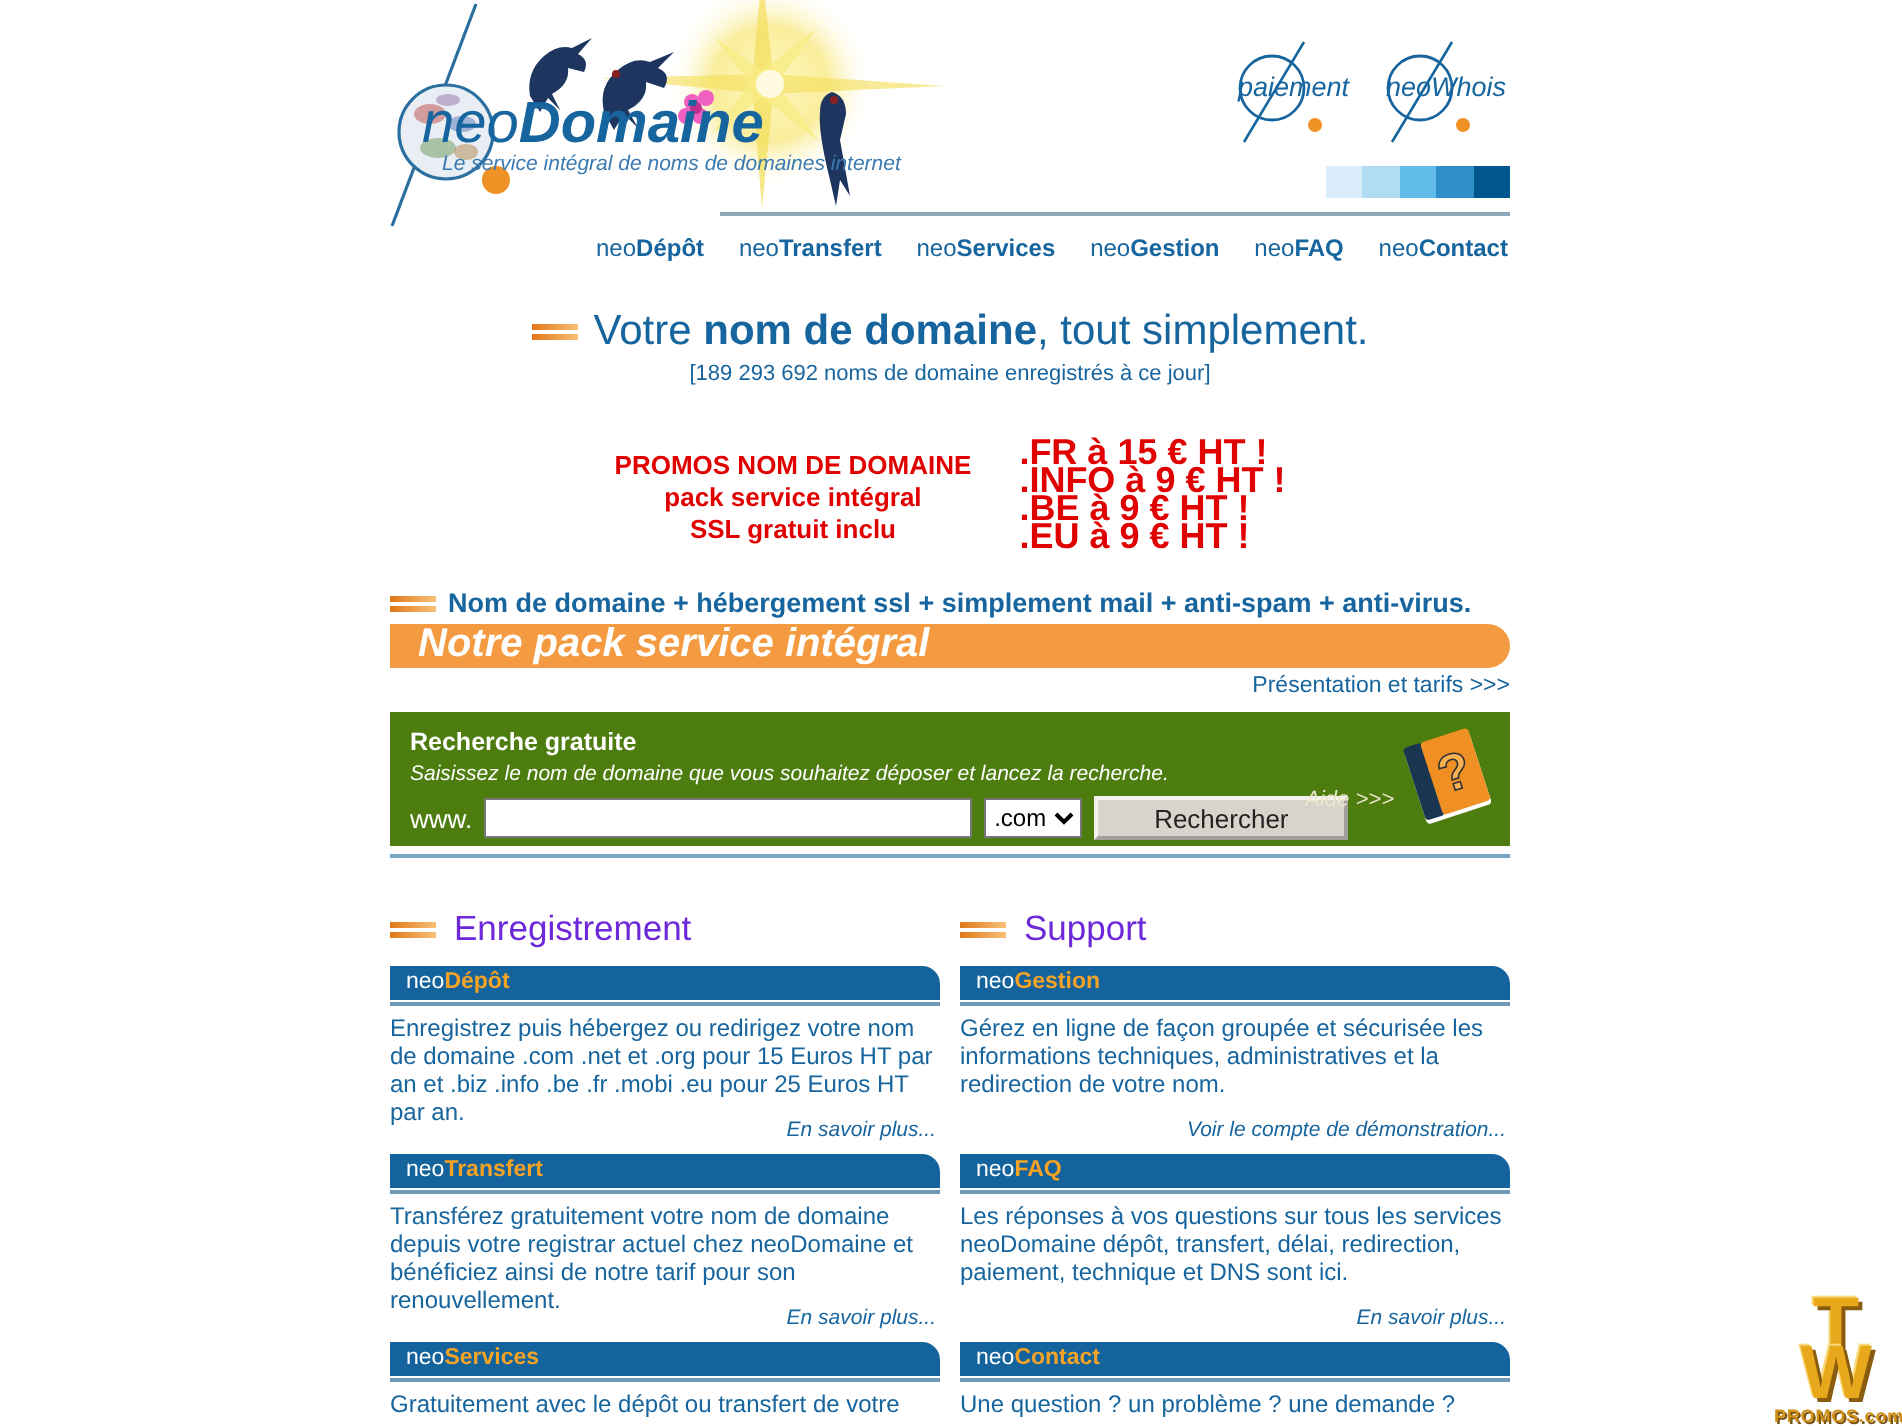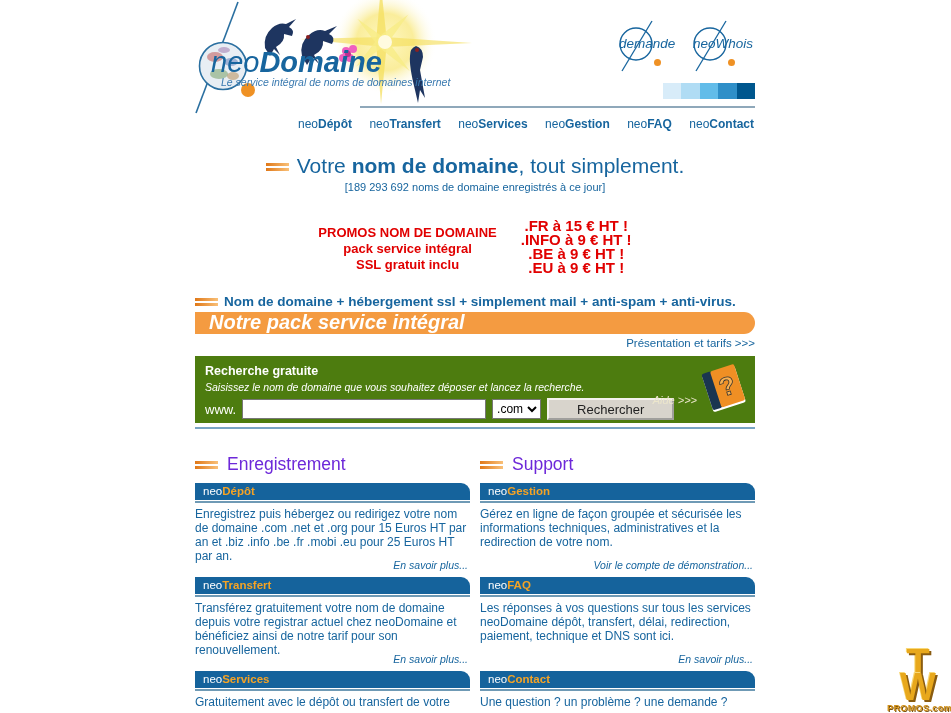--- a/index.html
+++ b/index.html
@@ -29,21 +29,21 @@
   
   .content{position:absolute;left:195px;top:145px;width:560px}
   .eq{display:inline-block;width:23px;vertical-align:middle}
   .eq i{display:block;height:3px;margin:2px 0;background:linear-gradient(90deg,#e07818,#f9c078)}
   .hero{margin-top:9px;text-align:center;font-size:21px;color:#17659e;white-space:nowrap}
   .hero .eq{margin-right:8px}
   .hero b{font-weight:bold}
   .counter{margin-top:3px;text-align:center;font-size:11px;color:#17659e}
   .promos{display:flex;justify-content:center;gap:24px;margin-top:26px;color:#e10000;font-weight:bold;min-height:58px}
   .promo-left{text-align:center;font-size:13px;line-height:16px;margin-top:6px}
-  .promo-right{font-size:15px;line-height:14px;text-align:center}
+  .promo-right{font-size:18px;line-height:14px;text-align:left}
   .pack-line{margin-top:17px;font-size:13.5px;font-weight:bold;color:#17659e;display:flex;align-items:center;gap:6px;white-space:nowrap}
   .banner{margin-top:3px;height:22px;background:#f49b41;border-radius:0 11px 11px 0;color:#ffffff;
           font-weight:bold;font-style:italic;font-size:20px;line-height:21px;padding-left:14px;overflow:hidden}
   .pres-link{text-align:right;font-size:11.5px;color:#17659e;margin-top:3px;cursor:pointer}
   
   .searchbox{margin-top:7px;background:#4d7c0f;height:67px;position:relative;padding:8px 10px;box-sizing:border-box;color:#fff}
   .s-title{font-size:12.5px;font-weight:bold}
   .s-instr{font-size:10.5px;font-style:italic;margin-top:3px}
   .s-row{display:flex;align-items:center;margin-top:5px;gap:6px}
   .www{font-size:13px}
@@ -125,21 +125,21 @@
   </svg>
 
   <div class="brand"><span class="neo">neo</span><span class="dom">Domaine</span></div>
   <div class="tagline">Le service intégral de noms de domaines internet</div>
 
   <div class="mini news">
     <svg width="72" height="52">
       <line x1="42" y1="1" x2="12" y2="51" stroke="#17659e" stroke-width="1.3"></line>
       <circle cx="26" cy="24" r="16" fill="none" stroke="#17659e" stroke-width="1.4"></circle>
     </svg>
-    <span class="mlabel">demande</span>
+    <span class="mlabel">paiement</span>
     <span class="mdot"></span>
   </div>
 
   <div class="mini whois">
     <svg width="72" height="52">
       <line x1="42" y1="1" x2="12" y2="51" stroke="#17659e" stroke-width="1.3"></line>
       <circle cx="26" cy="24" r="16" fill="none" stroke="#17659e" stroke-width="1.4"></circle>
     </svg>
     <span class="mlabel">neoWhois</span>
     <span class="mdot"></span>

